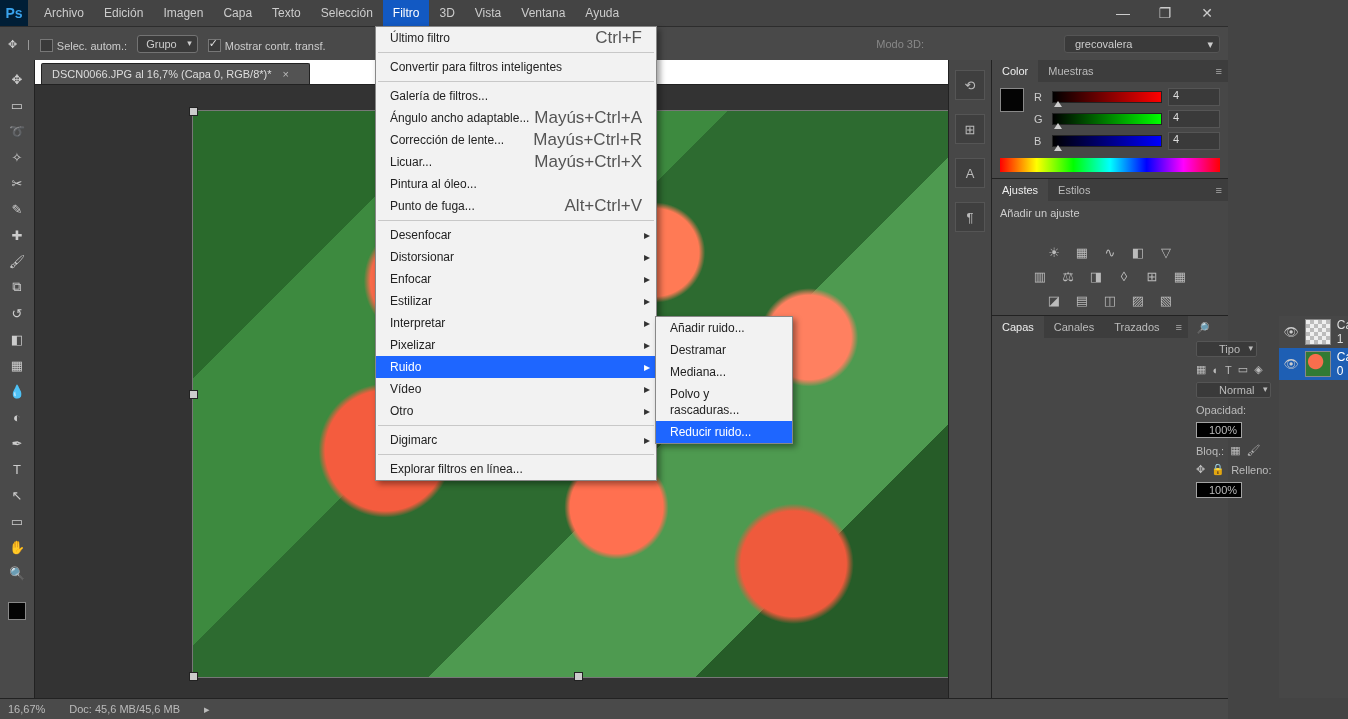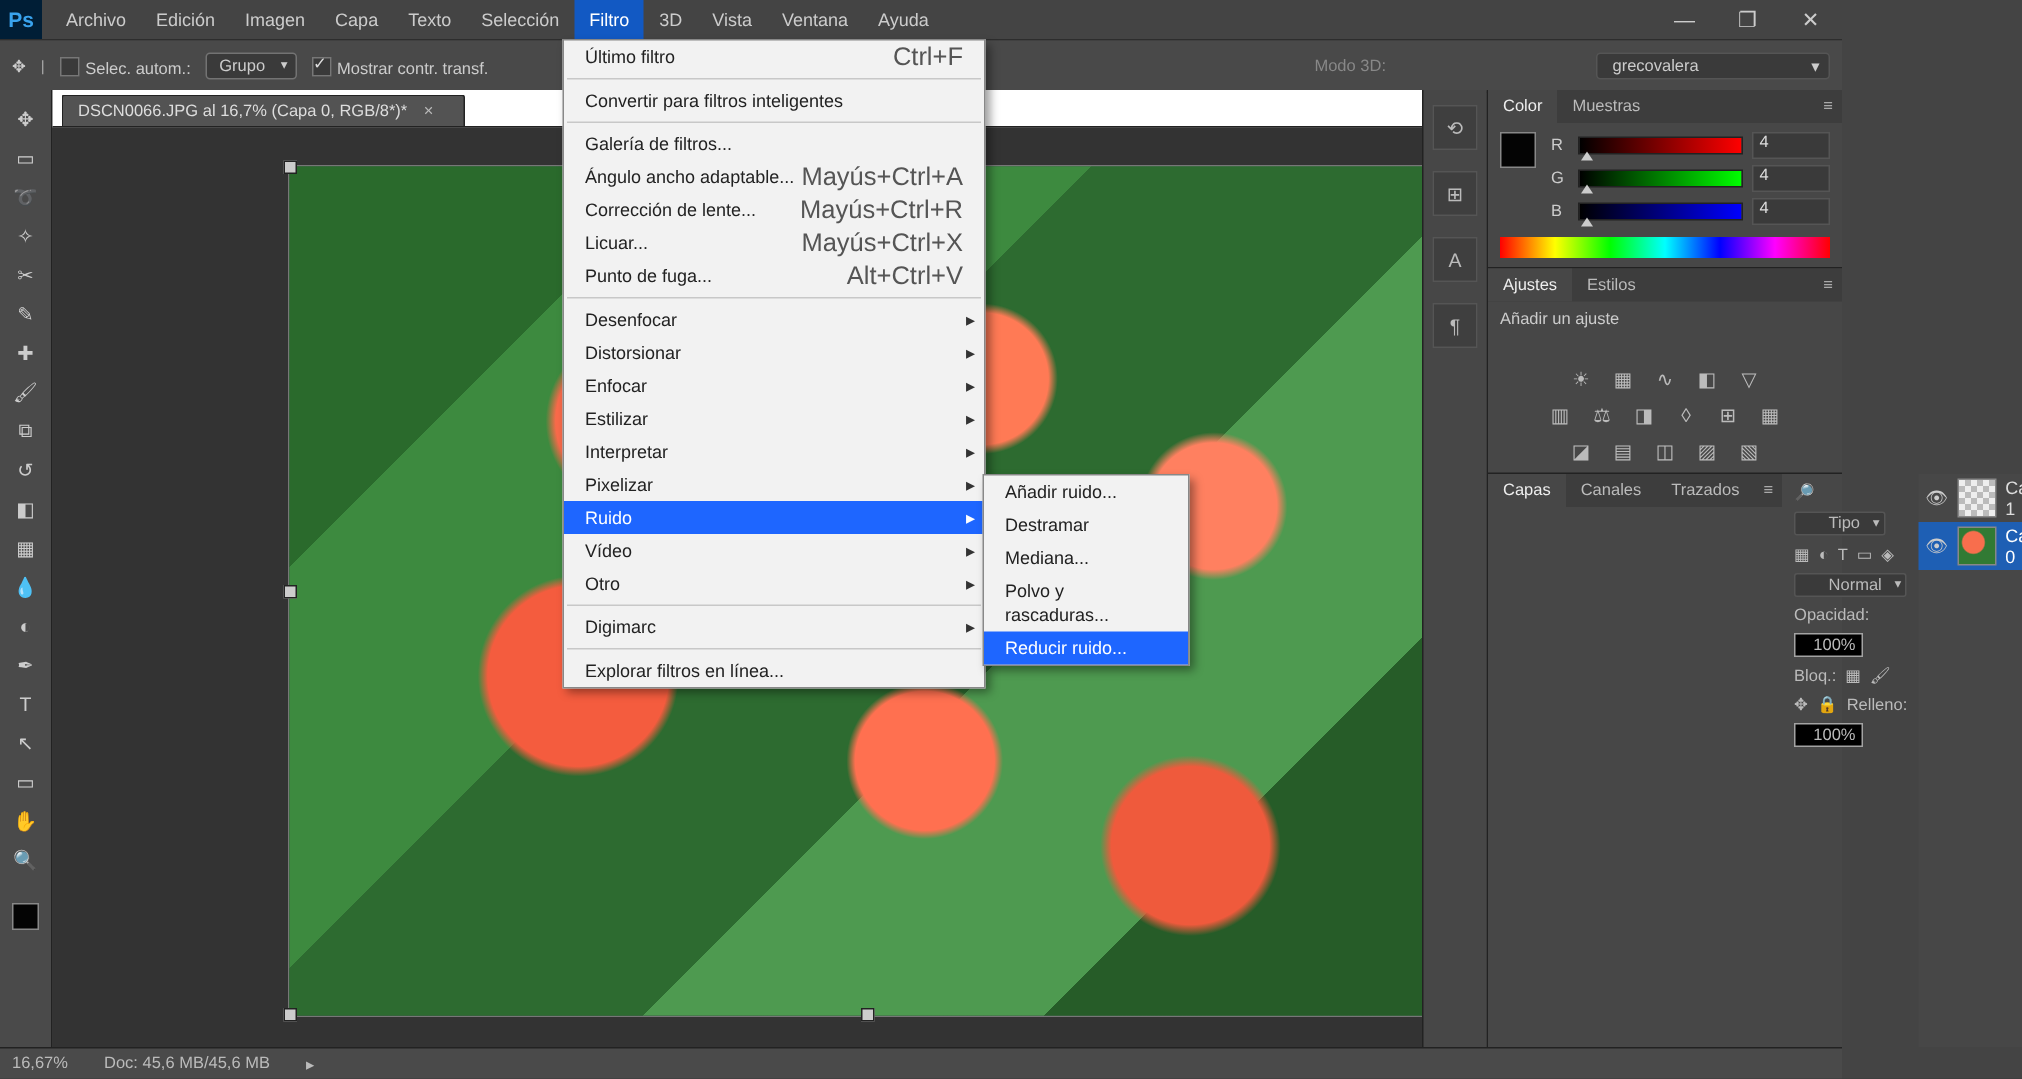--- a/index.html
+++ b/index.html
@@ -323,20 +323,23 @@
       </div>
       <div class="ditem">
         <span>Corrección de lente...</span>
         <span class="sc">Mayús+Ctrl+R</span>
       </div>
       <div class="ditem">
         <span>Licuar...</span>
         <span class="sc">Mayús+Ctrl+X</span>
       </div>
       <div class="ditem">
+        <span>Pintura al óleo...</span>
+      </div>
+      <div class="ditem">
         <span>Punto de fuga...</span>
         <span class="sc">Alt+Ctrl+V</span>
       </div>
       <div class="dsep"></div>
       <div class="ditem sub">
         <span>Desenfocar</span>
       </div>
       <div class="ditem sub">
         <span>Distorsionar</span>
       </div>

